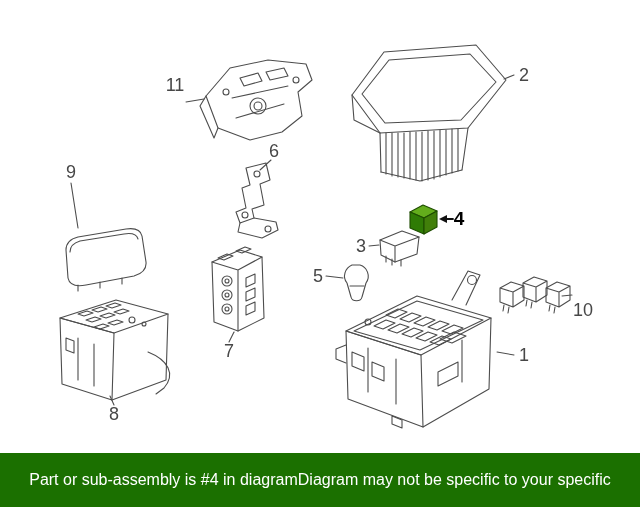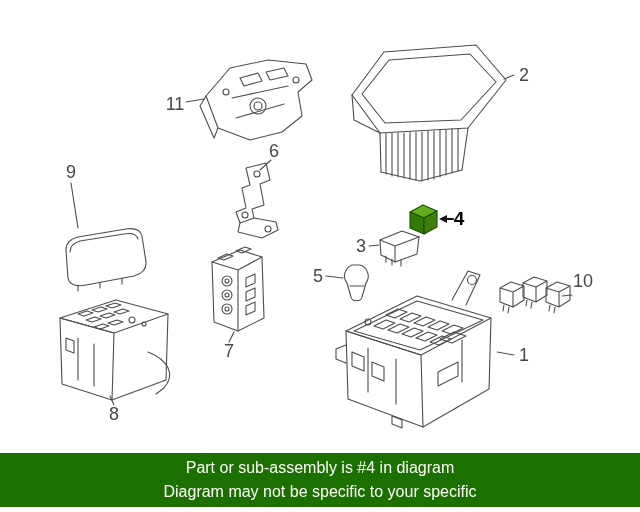--- a/index.html
+++ b/index.html
@@ -12,21 +12,21 @@
   .diagram-svg { position: absolute; left: 0; top: 0; }
   .callout {
     position: absolute; transform: translate(-50%,-50%);
     font-size: 18px; color: #474747; cursor: pointer; user-select: none;
     line-height: 1;
   }
   .callout.highlight { color: #000; font-weight: bold; font-size: 19px; }
   .banner {
     position: absolute; left: 0; right: 0; bottom: 5px; height: 54px;
     background: #1b7000; color: #fff;
-    display: flex; flex-direction: column; align-items: center; justify-content: center;
+    display: flex; align-items: center; justify-content: center;
     font-size: 16px; line-height: 24px; text-align: center;
   }
 </style>
 </head>
 <body>
 
 <div class="stage">
 
   <svg class="diagram-svg" width="640" height="512" viewBox="0 0 640 512" stroke="#4d4d4d" fill="none" stroke-width="1.1" stroke-linejoin="round" stroke-linecap="round">
 
@@ -162,21 +162,21 @@
 
   <div class="callout" style="left:524px; top:355px;">1</div>
   <div class="callout" style="left:524px; top:75px;">2</div>
   <div class="callout" style="left:361px; top:246px;">3</div>
   <div class="callout highlight" style="left:459px; top:218px;">4</div>
   <div class="callout" style="left:318px; top:276px;">5</div>
   <div class="callout" style="left:274px; top:151px;">6</div>
   <div class="callout" style="left:229px; top:351px;">7</div>
   <div class="callout" style="left:114px; top:414px;">8</div>
   <div class="callout" style="left:71px;  top:172px;">9</div>
-  <div class="callout" style="left:583px; top:281px;text-align:right;">10</div>
-  <div class="callout" style="left:175px; top:104px;">11</div>
+  <div class="callout" style="left:583px; top:310px;text-align:right;">10</div>
+  <div class="callout" style="left:175px; top:85px;">11</div>
 
   <div class="banner" style="background-color: rgb(27, 112, 0);">
     <div>Part or sub-assembly is #4 in diagram</div>
     <div>Diagram may not be specific to your specific</div>
   </div>
 
 </div>
 
 </body></html>

